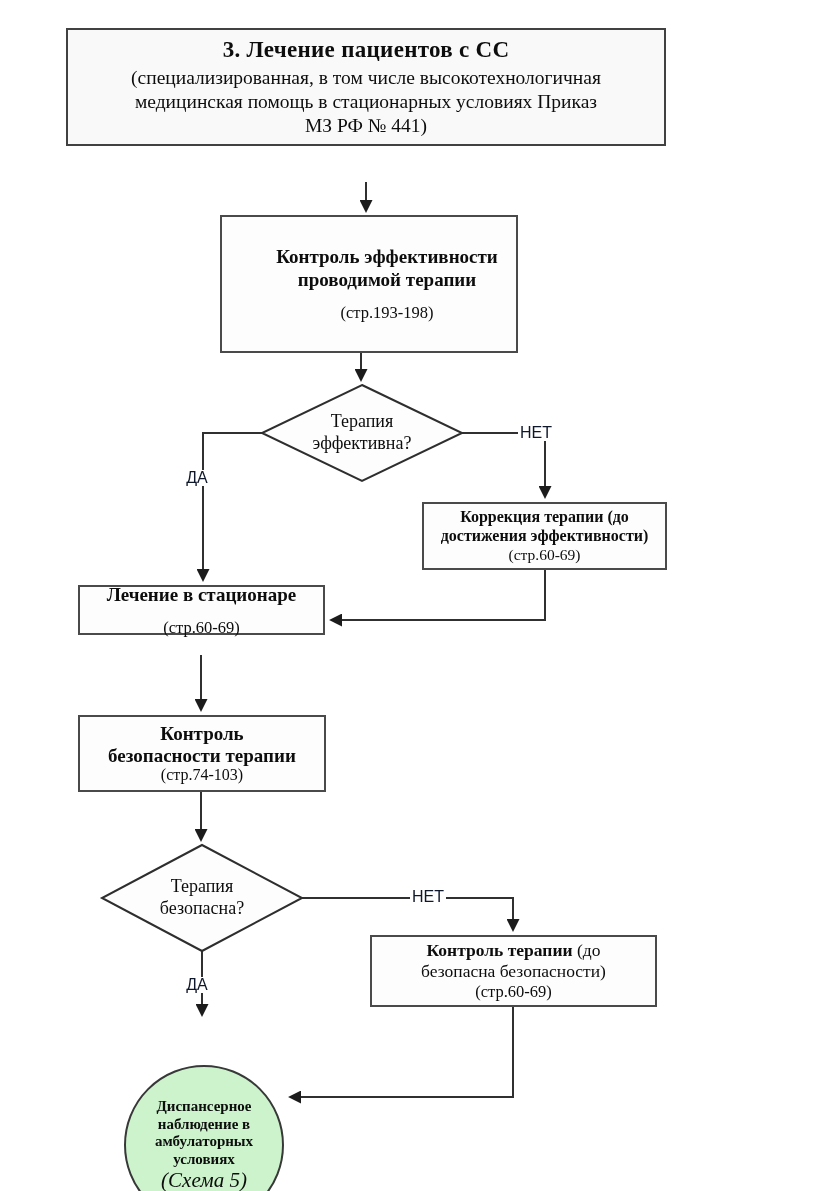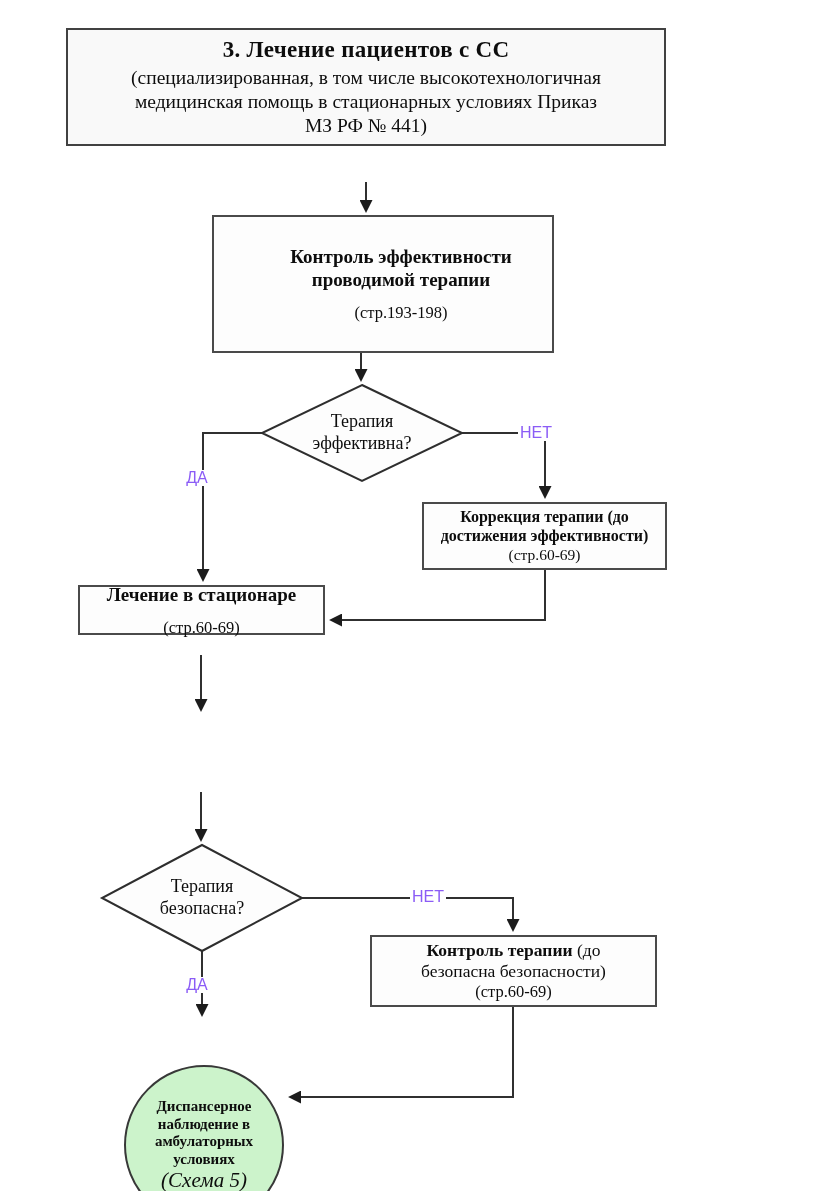--- a/index.html
+++ b/index.html
@@ -19,21 +19,21 @@
   .node { position: absolute; z-index: 2; box-sizing: border-box;
           display: flex; flex-direction: column; align-items: center; justify-content: center;
           text-align: center; white-space: pre-line; }
   .rect  { background: #fdfdfd; border: 2px solid #4a4a4a; }
   .b { font-weight: bold; }
 
   .title-box   { left: 66px;  top: 28px;  width: 600px; height: 118px; background: #f9f9f9; border: 2px solid #414141; }
   .title-head  { font-size: 23px; font-weight: bold; letter-spacing: .3px; line-height: 1.25; }
   .title-sub   { font-size: 19.5px; line-height: 1.22; margin-top: 1px; }
 
-  .eff-control { left: 212px; top: 215px; width: 342px; height: 138px; padding-left: 36px; }
+  .eff-control { left: 220px; top: 215px; width: 298px; height: 138px; padding-left: 36px; }
   .node-title  { font-size: 19px; font-weight: bold; line-height: 1.22; }
   .pages       { font-size: 16.5px; line-height: 1.2; margin-top: 12px; }
 
   .eff-decision-label  { left: 272px; top: 400px; width: 180px; height: 66px; font-size: 18px; line-height: 1.2; z-index: 3; background: transparent; }
   .safe-decision-label { left: 112px; top: 865px; width: 180px; height: 66px; font-size: 18px; line-height: 1.2; z-index: 3; background: transparent; }
 
   .eff-correction  { left: 422px; top: 502px; width: 245px; height: 68px; }
   .eff-correction .node-title { font-size: 16px; line-height: 1.18; }
   .eff-correction .pages { font-size: 15.5px; margin-top: 0; }
 
@@ -46,21 +46,21 @@
   .safe-correction { left: 370px; top: 935px; width: 287px; height: 72px; }
   .safe-correction .mixed { font-size: 17.5px; line-height: 1.18; }
   .safe-correction .pages { font-size: 16.5px; margin-top: 0; }
 
   .dispensary  { left: 124px; top: 1065px; width: 160px; height: 160px; border-radius: 50%;
                  background: #ccf3cb; border: 2px solid #383838; }
   .dispensary .node-title { font-size: 15px; line-height: 1.18; }
   .dispensary .note { font-size: 21px; font-style: italic; line-height: 1.1; }
 
   .edge-label { position: absolute; z-index: 3; transform: translate(-50%, -50%);
-                font-family: "Liberation Sans", sans-serif; font-size: 16px; color: #8b5cf6;
+                font-family: "Liberation Sans", sans-serif; font-size: 16px; color: #0f172a;
                 background: #ffffff; padding: 0 2px; line-height: 1; }
   .lbl-no1  { left: 536px; top: 433px; }
   .lbl-yes1 { left: 197px; top: 478px; }
   .lbl-no2  { left: 428px; top: 897px; }
   .lbl-yes2 { left: 197px; top: 985px; }
 </style>
 </head>
 <body>
 
 <div class="canvas">
@@ -105,20 +105,25 @@
     <div class="node-title">Коррекция терапии (до
 достижения эффективности)</div>
     <div class="pages">(стр.60-69)</div>
   </div>
 
   <div class="node rect inpatient">
     <div class="node-title">Лечение в стационаре</div>
     <div class="pages">(стр.60-69)</div>
   </div>
 
+  <div class="node rect safe-control">
+    <div class="node-title">Контроль
+безопасности  терапии</div>
+    <div class="pages">(стр.74-103)</div>
+  </div>
 
   <div class="node safe-decision-label">Терапия
 безопасна?</div>
 
   <div class="node rect safe-correction">
     <div class="mixed"><span class="b">Контроль терапии</span><span> (до
 безопасна безопасности)</span></div>
     <div class="pages">(стр.60-69)</div>
   </div>
 

